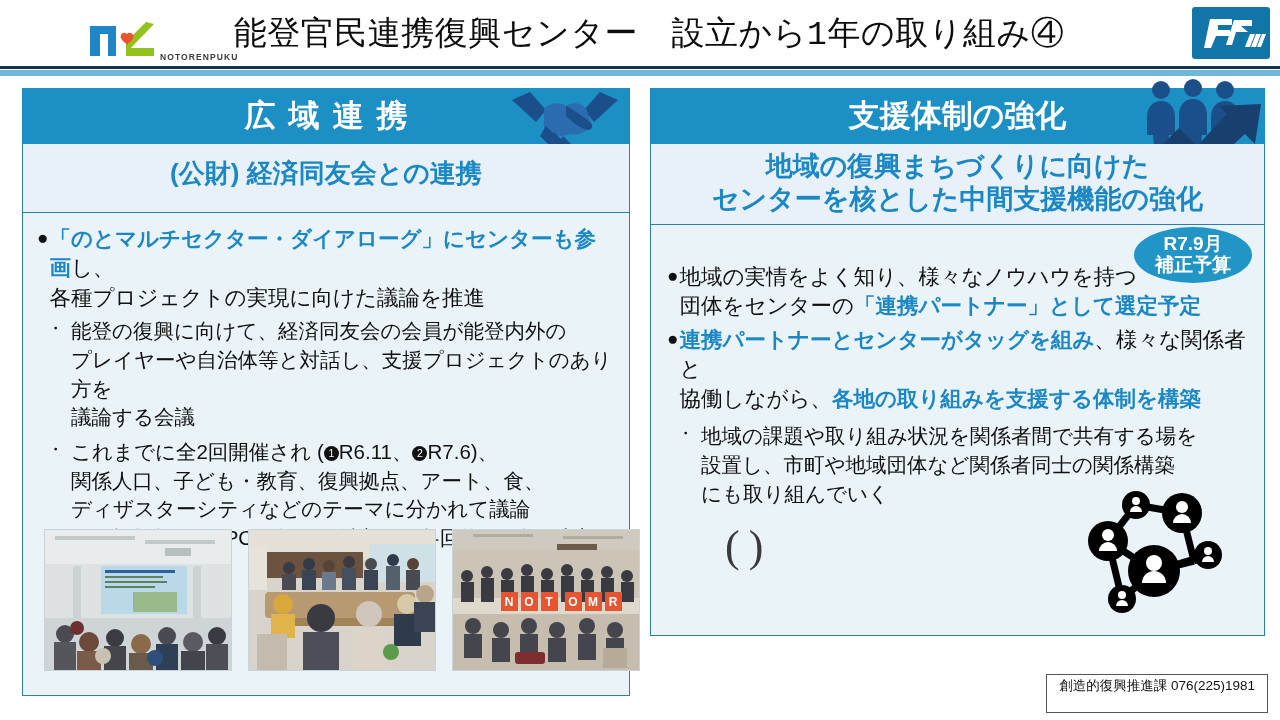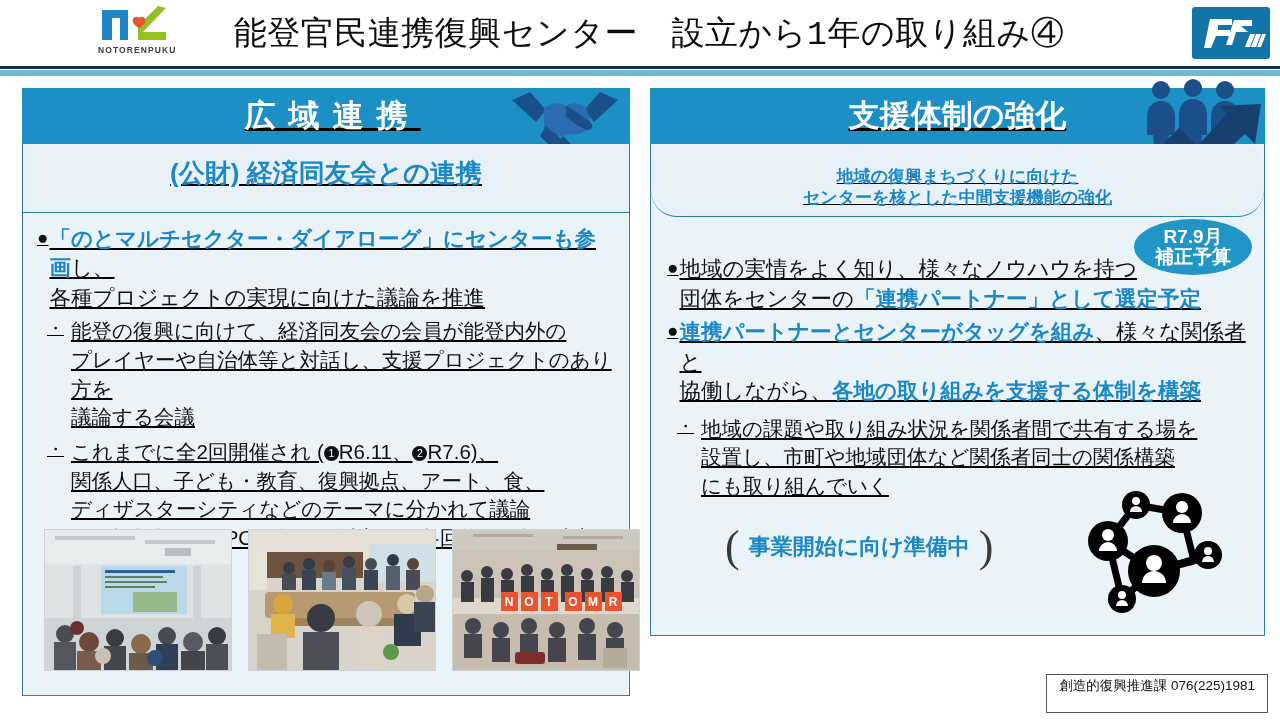--- a/index.html
+++ b/index.html
@@ -19,25 +19,25 @@
   .slide-header {
     position: absolute;
     left: 0; top: 0;
     width: 1280px; height: 66px;
     display: flex;
     align-items: center;
     justify-content: center;
   }
   .logo-block {
     position: absolute;
-    left: 98px; top: 4px;
+    left: 86px; top: 4px;
     width: 92px; height: 58px;
     display: flex;
-    flex-direction: column;
-    align-items: flex-start;
+    flex-direction: row;
+    align-items: flex-end;
     justify-content: flex-start;
   }
   .logo-mark {
     width: 74px; height: 42px;
     position: relative;
   }
   .logo-caption {
     font-size: 8.5px;
     letter-spacing: 1.1px;
     color: #3a3a3a;
@@ -71,21 +71,20 @@
     position: absolute;
     left: 0; top: 70px;
     width: 1280px; height: 6px;
     background: #6fb8d8;
   }
 
   
   .panel {
     position: absolute;
     top: 88px;
-    text-decoration: underline;
   }
   .panel-left  { left: 22px;  width: 608px; height: 608px; }
   .panel-right { left: 650px; width: 615px; height: 548px; }
 
   .panel-head {
     position: relative;
     height: 56px;
     background: #1c8fc4;
     display: flex;
     align-items: center;
@@ -124,24 +123,23 @@
     border-bottom: 1px solid #2d7fa8;
     text-align: center;
     color: #1b87c4;
     font-weight: bold;
   }
   .sub-head-left {
     font-size: 26px;
     padding: 12px 0 21px;
   }
   .sub-head-right {
-    font-size: 17px;
+    font-size: 27px;
     line-height: 1.22;
-    padding: 23px 0 8px;
-    border-radius: 26px;
+    padding: 6px 0 8px;
   }
 
   
   .content {
     padding: 12px 14px 0 14px;
     color: #111;
   }
   .content-right { padding: 16px 16px 0 16px; position: relative; }
 
   .bullet-row {
@@ -546,21 +544,20 @@
         <span class="sub-text">
           <span>地域の課題や取り組み状況を関係者間で共有する場を</span><br>
           <span>設置し、市町や地域団体など関係者同士の関係構築</span><br>
           <span>にも取り組んでいく</span>
         </span>
       </div>
     </div>
 
     <div class="status-wrap">
       <span class="brk">(</span>
-      <span class="status-text">事業開始に向け準備中</span>
       <span class="brk">)</span>
     </div>
 
     <svg class="network-icon" viewBox="0 0 152 140">
       <g stroke="#000000" stroke-width="7" fill="none">
         <line x1="58" y1="22" x2="104" y2="30"></line>
         <line x1="58" y1="22" x2="30" y2="58"></line>
         <line x1="104" y1="30" x2="116" y2="78"></line>
         <line x1="30" y1="58" x2="76" y2="88"></line>
         <line x1="76" y1="88" x2="116" y2="78"></line>

